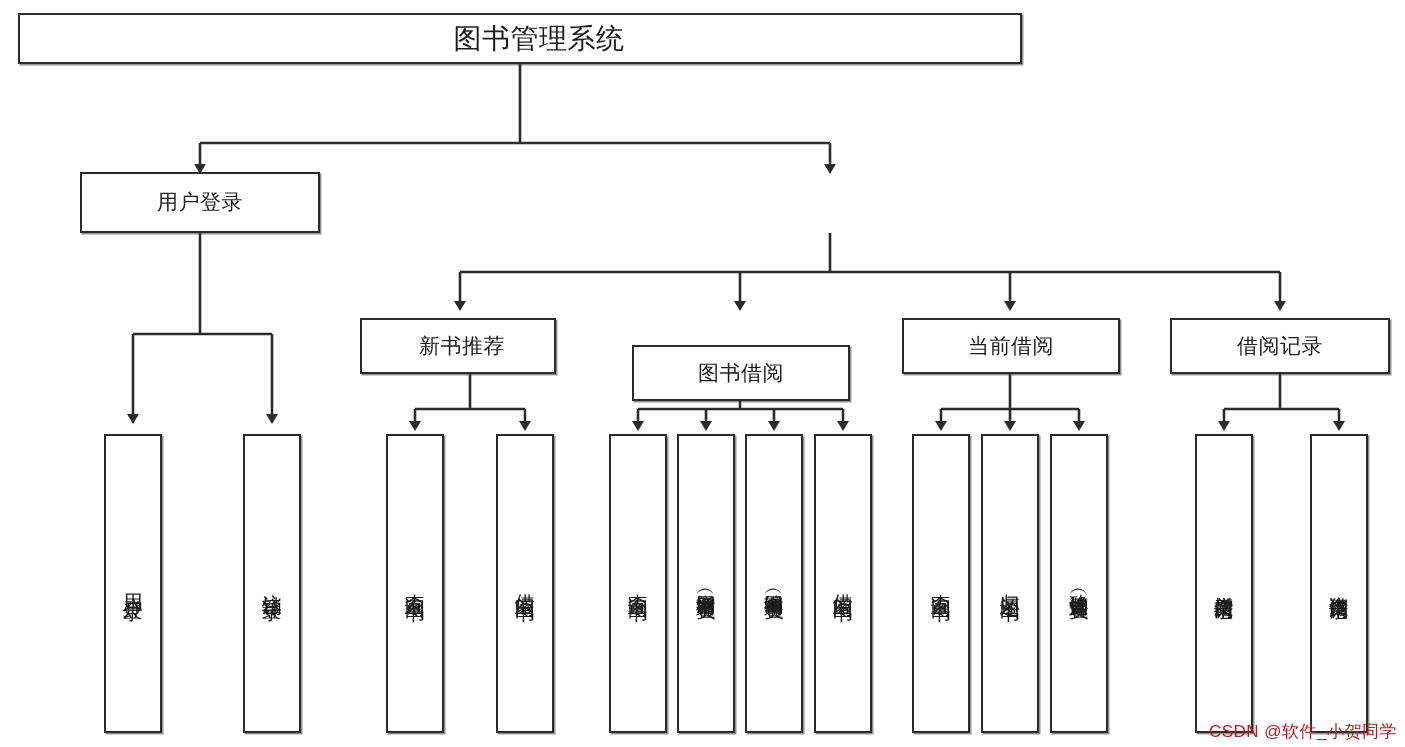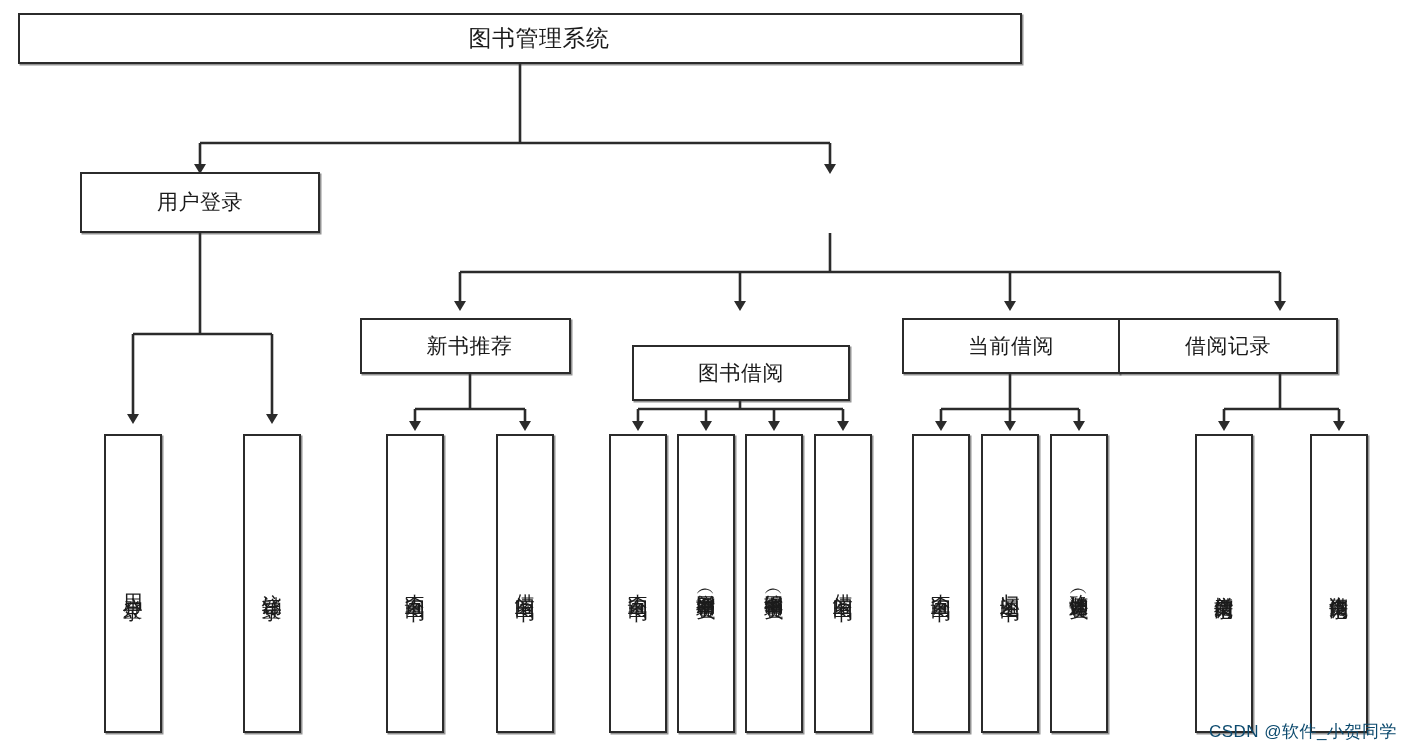--- a/index.html
+++ b/index.html
@@ -40,21 +40,21 @@
     display: block;
     line-height: 1.18;
     letter-spacing: 0.5px;
     white-space: pre;
   }
   .node.horiz .lbl {
     font-size: 21px;
     text-align: center;
   }
   .node.root .lbl {
-    font-size: 23px;
+    font-size: 28px;
     margin-left: 38px;
   }
   .node.vert {
     align-items: center;
     justify-content: center;
   }
   .node.vert .lbl {
     writing-mode: vertical-rl;
     text-orientation: upright;
     font-size: 20px;
@@ -64,21 +64,21 @@
   }
   .node.vert.tall .lbl {
     letter-spacing: 1px;
     font-size: 19px;
   }
   .watermark {
     position: absolute;
     right: 8px;
     bottom: 4px;
     font-size: 17px;
-    color: #0c4a6e;
+    color: #b91c1c;
     letter-spacing: 0.5px;
     white-space: nowrap;
   }
 </style>
 </head>
 <body>
 
 <div id="canvas">
 
   <svg class="wires" viewBox="0 0 1405 747" xmlns="http://www.w3.org/2000/svg">
@@ -135,30 +135,30 @@
   </svg>
 
   <div class="node horiz root" style="left:18px; top:13px; width:1004px; height:51px;">
     <span class="lbl">图书管理系统</span>
   </div>
 
   <div class="node horiz" style="left:80px; top:172px; width:240px; height:61px;">
     <span class="lbl">用户登录</span>
   </div>
 
-  <div class="node horiz" style="left:360px; top:318px; width:211px; height:56px;padding-left:8px;">
+  <div class="node horiz" style="left:360px; top:318px; width:196px; height:56px;padding-left:8px;">
     <span class="lbl">新书推荐</span>
   </div>
   <div class="node horiz" style="left:632px; top:318px; width:218px; height:56px;margin-top:27px;">
     <span class="lbl">图书借阅</span>
   </div>
   <div class="node horiz" style="left:902px; top:318px; width:218px; height:56px;">
     <span class="lbl">当前借阅</span>
   </div>
-  <div class="node horiz" style="left:1118px; top:318px; width:220px; height:56px;">
+  <div class="node horiz" style="left:1170px; top:318px; width:220px; height:56px;">
     <span class="lbl">借阅记录</span>
   </div>
 
   <div class="node vert" style="left:104px; top:434px; width:58px; height:299px;">
     <span class="lbl">用户登录</span>
   </div>
   <div class="node vert" style="left:243px; top:434px; width:58px; height:299px;">
     <span class="lbl">注销登录</span>
   </div>
 

